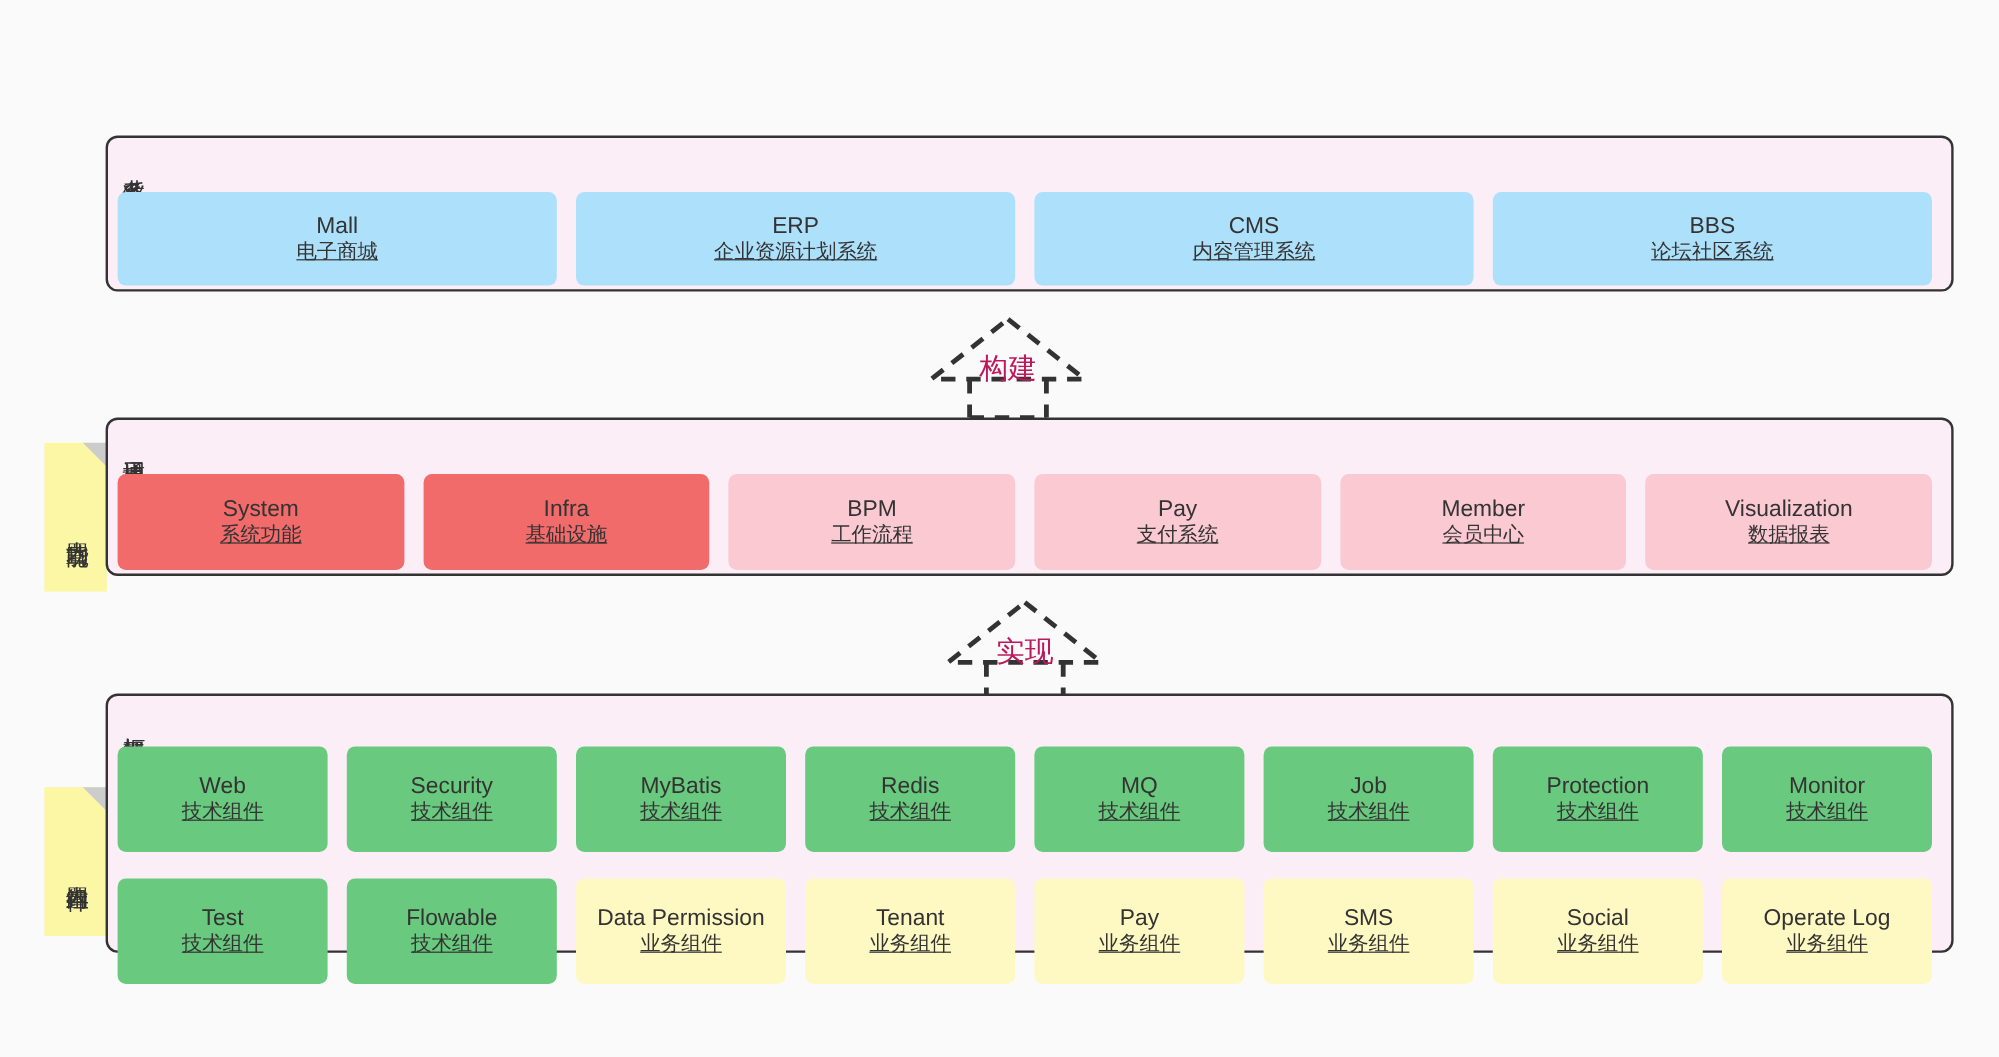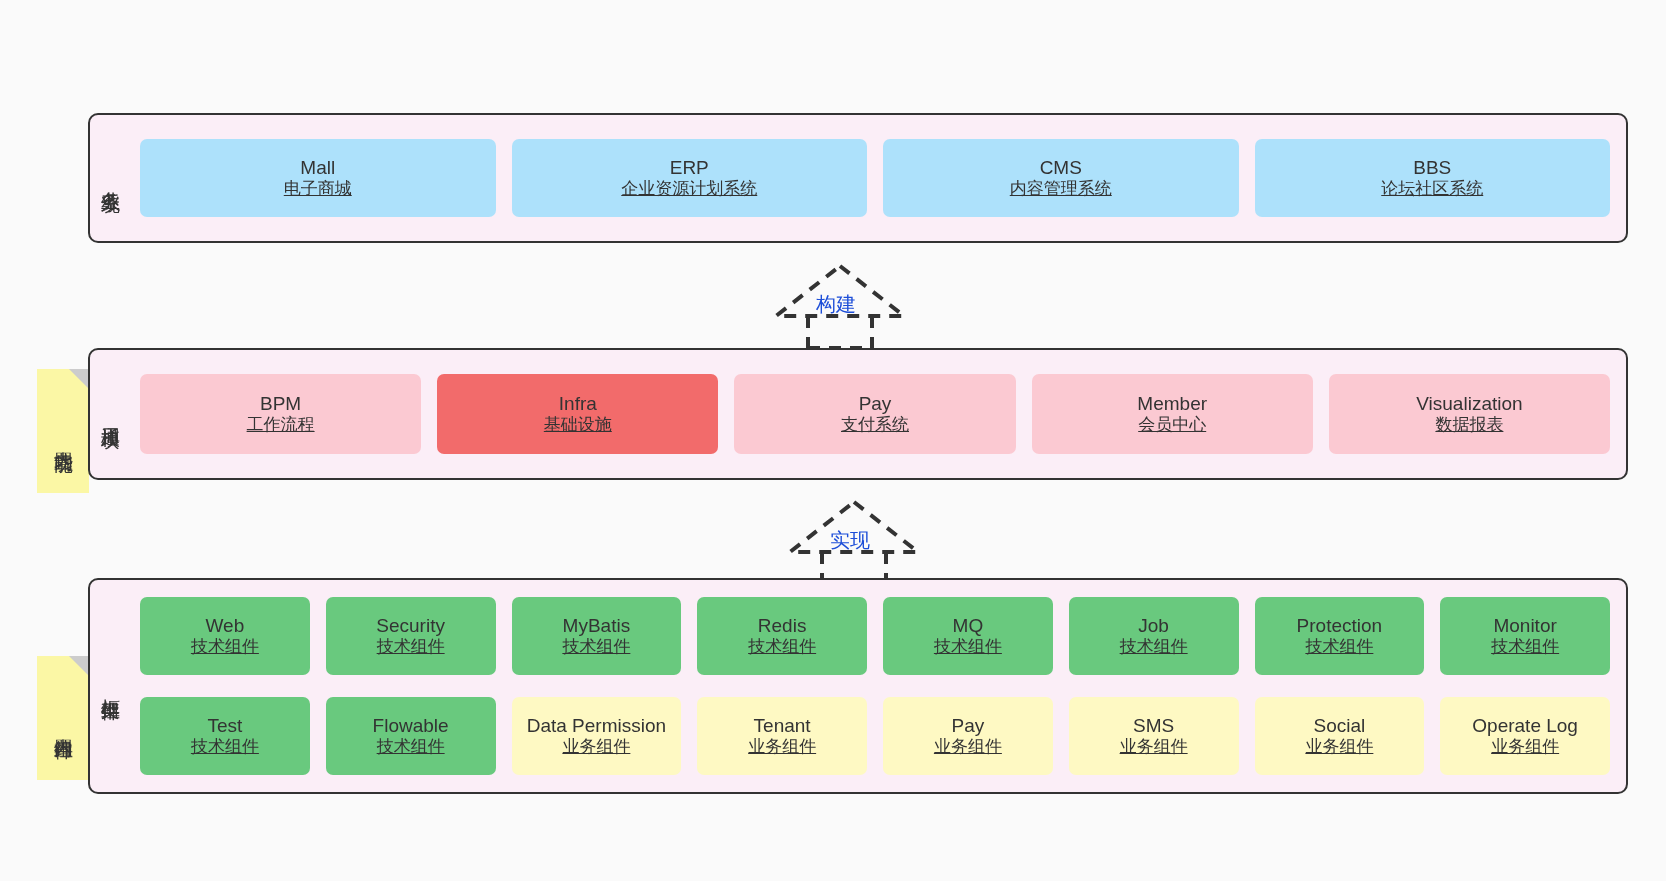--- a/index.html
+++ b/index.html
@@ -17,20 +17,21 @@
   }
 
   
   .layer {
     position: absolute;
     background: #fbeef7;
     border: 2px solid #333333;
     border-radius: 10px;
     box-sizing: border-box;
     display: flex;
+    flex-direction: column;
     align-items: stretch;
   }
 
   
   .layer-label {
     width: 42px;
     flex: 0 0 42px;
     display: flex;
     align-items: center;
     justify-content: center;
@@ -78,21 +79,21 @@
   
   .c-blue        { background: #ade1fb; }
   .c-red         { background: #f26b6b; }
   .c-pink        { background: #fbc9d2; }
   .c-green       { background: #69c97e; }
   .c-lightgreen  { background: #fef9c3; }
 
   
   #layer-business .card  { height: 78px; }
   #layer-common   .card  { height: 80px; }
-  #layer-frame    .card  { height: 78px; }
+  #layer-frame    .card  { height: 88px; }
 
   
   .note {
     position: absolute;
     background: #fbf7a5;
     box-sizing: border-box;
     display: flex;
     align-items: center;
     justify-content: center;
     font-size: 19px;
@@ -113,22 +114,22 @@
     height: 0;
     border-left: 20px solid transparent;
     border-top: 20px solid #cccccc;
   }
 
   
   .uml-arrow { position: absolute; }
   .uml-arrow svg { display: block; overflow: visible; }
   .uml-label {
     position: absolute;
-    font-size: 20px;
-    color: #1d4ed8;
+    font-size: 24px;
+    color: #be185d;
     background: transparent;
     white-space: nowrap;
     user-select: none;
   }
 </style>
 </head>
 <body>
 
 <div class="layer" id="layer-business" style="left:88px; top:113px; width:1540px; height:130px;">
   <div class="layer-label">业务系统</div>
@@ -166,27 +167,31 @@
 
 <div class="note" style="left:37px; top:369px; width:52px; height:124px;">
   <span class="fold"></span>
   <span>内置功能</span>
 </div>
 
 <div class="layer" id="layer-common" style="left:88px; top:348px; width:1540px; height:132px;">
   <div class="layer-label">通用模块</div>
   <div class="layer-body">
     <div class="card-row">
-      <div class="card c-pink">
-        <span class="t-en">BPM</span>
-        <span class="t-cn">工作流程</span>
+      <div class="card c-red">
+        <span class="t-en">System</span>
+        <span class="t-cn">系统功能</span>
       </div>
       <div class="card c-red">
         <span class="t-en">Infra</span>
         <span class="t-cn">基础设施</span>
+      </div>
+      <div class="card c-pink">
+        <span class="t-en">BPM</span>
+        <span class="t-cn">工作流程</span>
       </div>
       <div class="card c-pink">
         <span class="t-en">Pay</span>
         <span class="t-cn">支付系统</span>
       </div>
       <div class="card c-pink">
         <span class="t-en">Member</span>
         <span class="t-cn">会员中心</span>
       </div>
       <div class="card c-pink">

